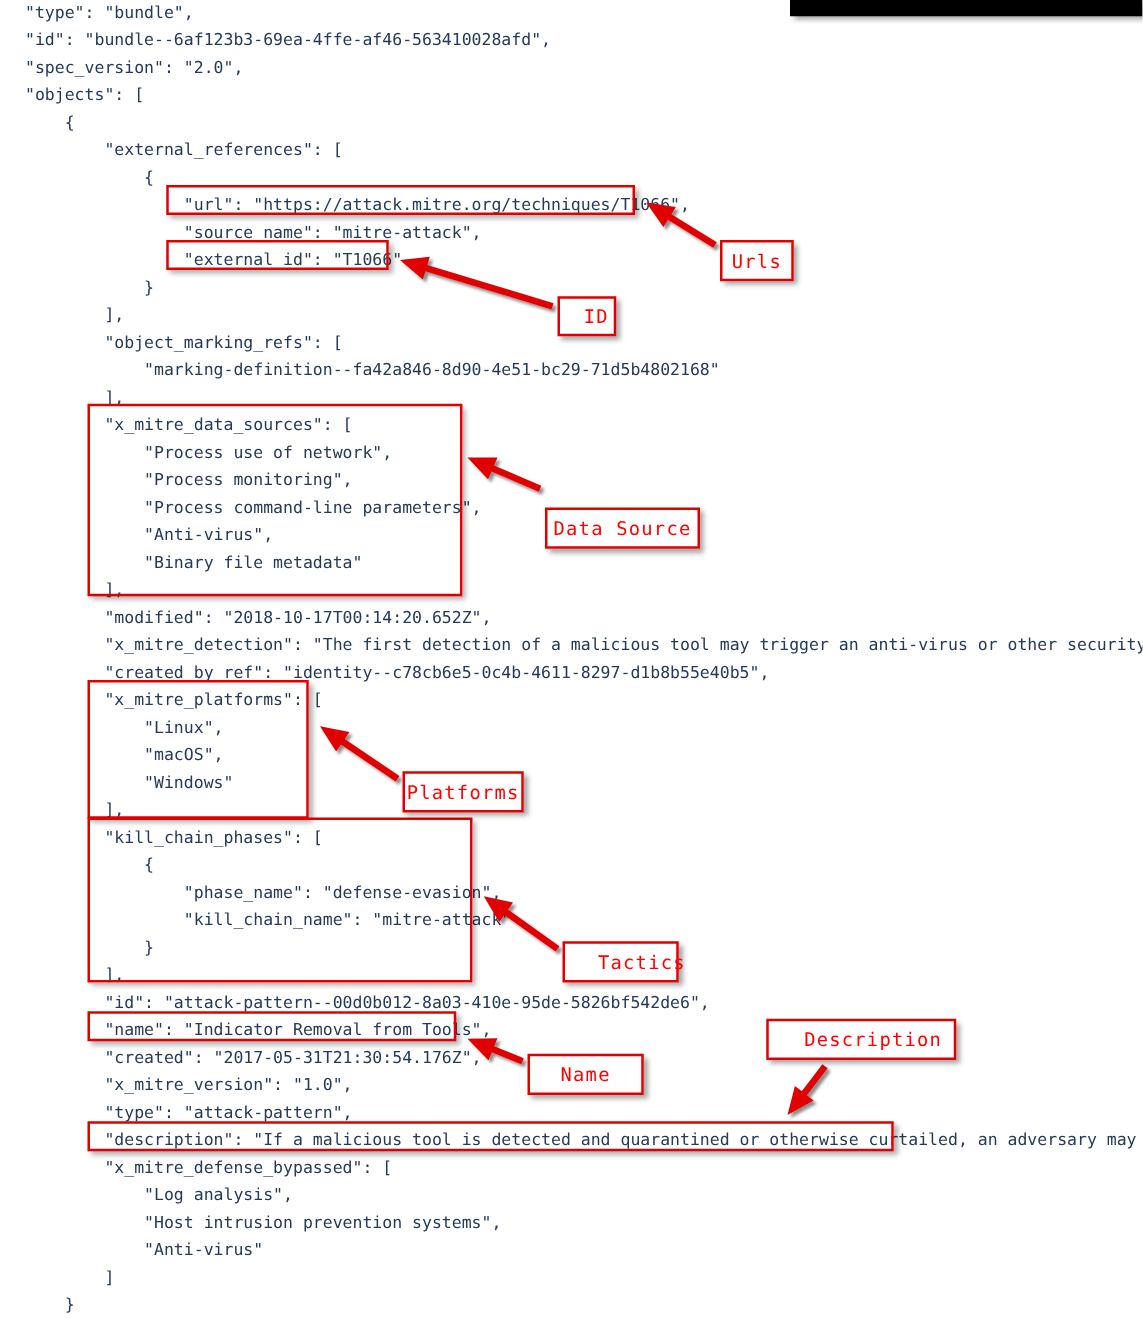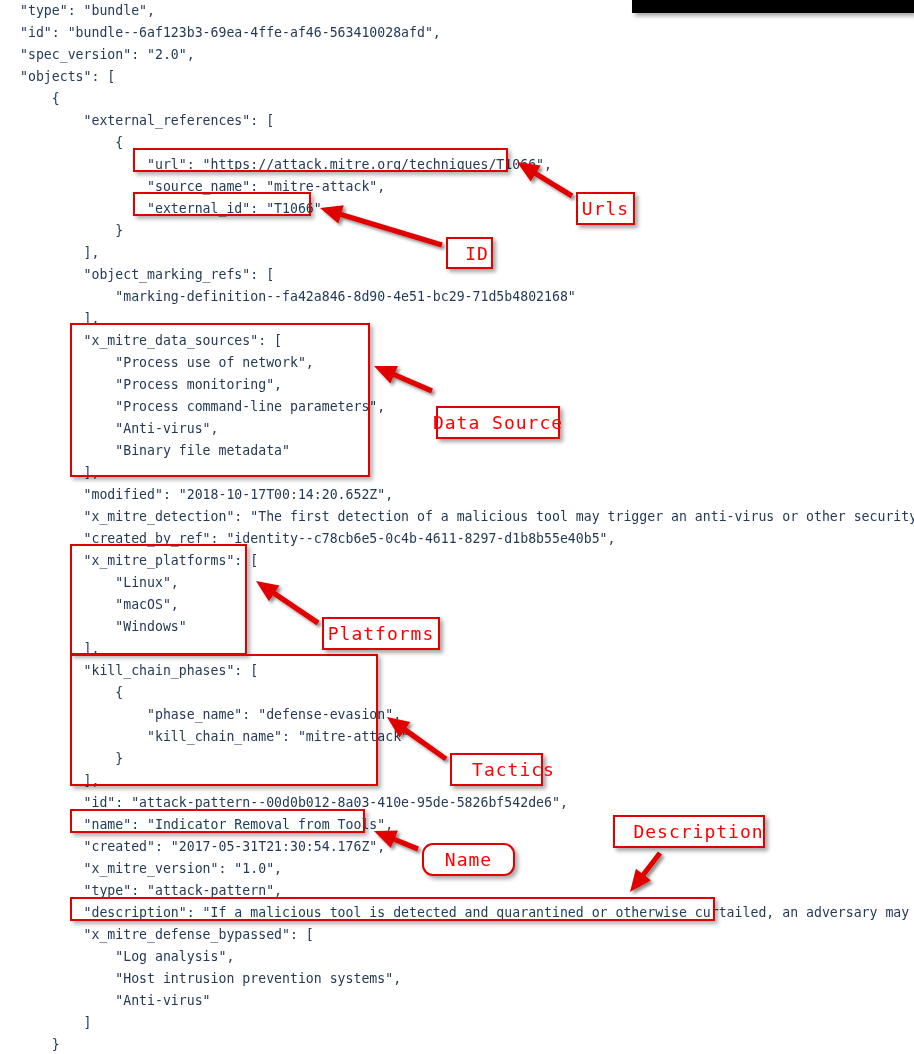--- a/index.html
+++ b/index.html
@@ -57,21 +57,21 @@
     pointer-events: none;
   }
 
   
   .callout {
     position: absolute;
     border: 2px solid #e00000;
     background: #ffffff;
     color: #ff0000;
     font-family: "DejaVu Sans Mono", "Liberation Mono", monospace;
-    font-size: 18px;
+    font-size: 15px;
     letter-spacing: 1px;
     display: flex;
     align-items: center;
     justify-content: center;
     box-sizing: border-box;
     box-shadow: 3px 3px 4px rgba(0,0,0,0.35);
     white-space: nowrap;
   }
 
   
@@ -130,25 +130,25 @@
 <div id="overlay-callouts">
     <div class="callout" style="left: 576px; top: 192px; width: 59px; height: 33px;">
       <span>Urls</span>
     </div>
     <div class="callout" style="left: 446px; top: 237px; width: 47px; height: 32px; padding-left: 15px;">
       <span>ID</span>
     </div>
     <div class="callout" style="left: 436px; top: 386px; width: 124px; height: 33px; margin-top: 20px;">
       <span>Data Source</span>
     </div>
-    <div class="callout" style="left: 322px; top: 617px; width: 118px; height: 33px;">
+    <div class="callout" style="left: 322px; top: 617px; width: 97px; height: 33px;">
       <span>Platforms</span>
     </div>
     <div class="callout" style="left: 450px; top: 753px; width: 93px; height: 33px; padding-left: 34px;">
       <span>Tactics</span>
     </div>
-    <div class="callout" style="left: 422px; top: 843px; width: 93px; height: 33px; border-radius: 11px;">
+    <div class="callout" style="left: 422px; top: 843px; width: 93px; height: 33px;">
       <span>Name</span>
     </div>
     <div class="callout" style="left: 613px; top: 815px; width: 152px; height: 33px; padding-left: 19px;">
       <span>Description</span>
     </div>
   </div>
 
 </body></html>

